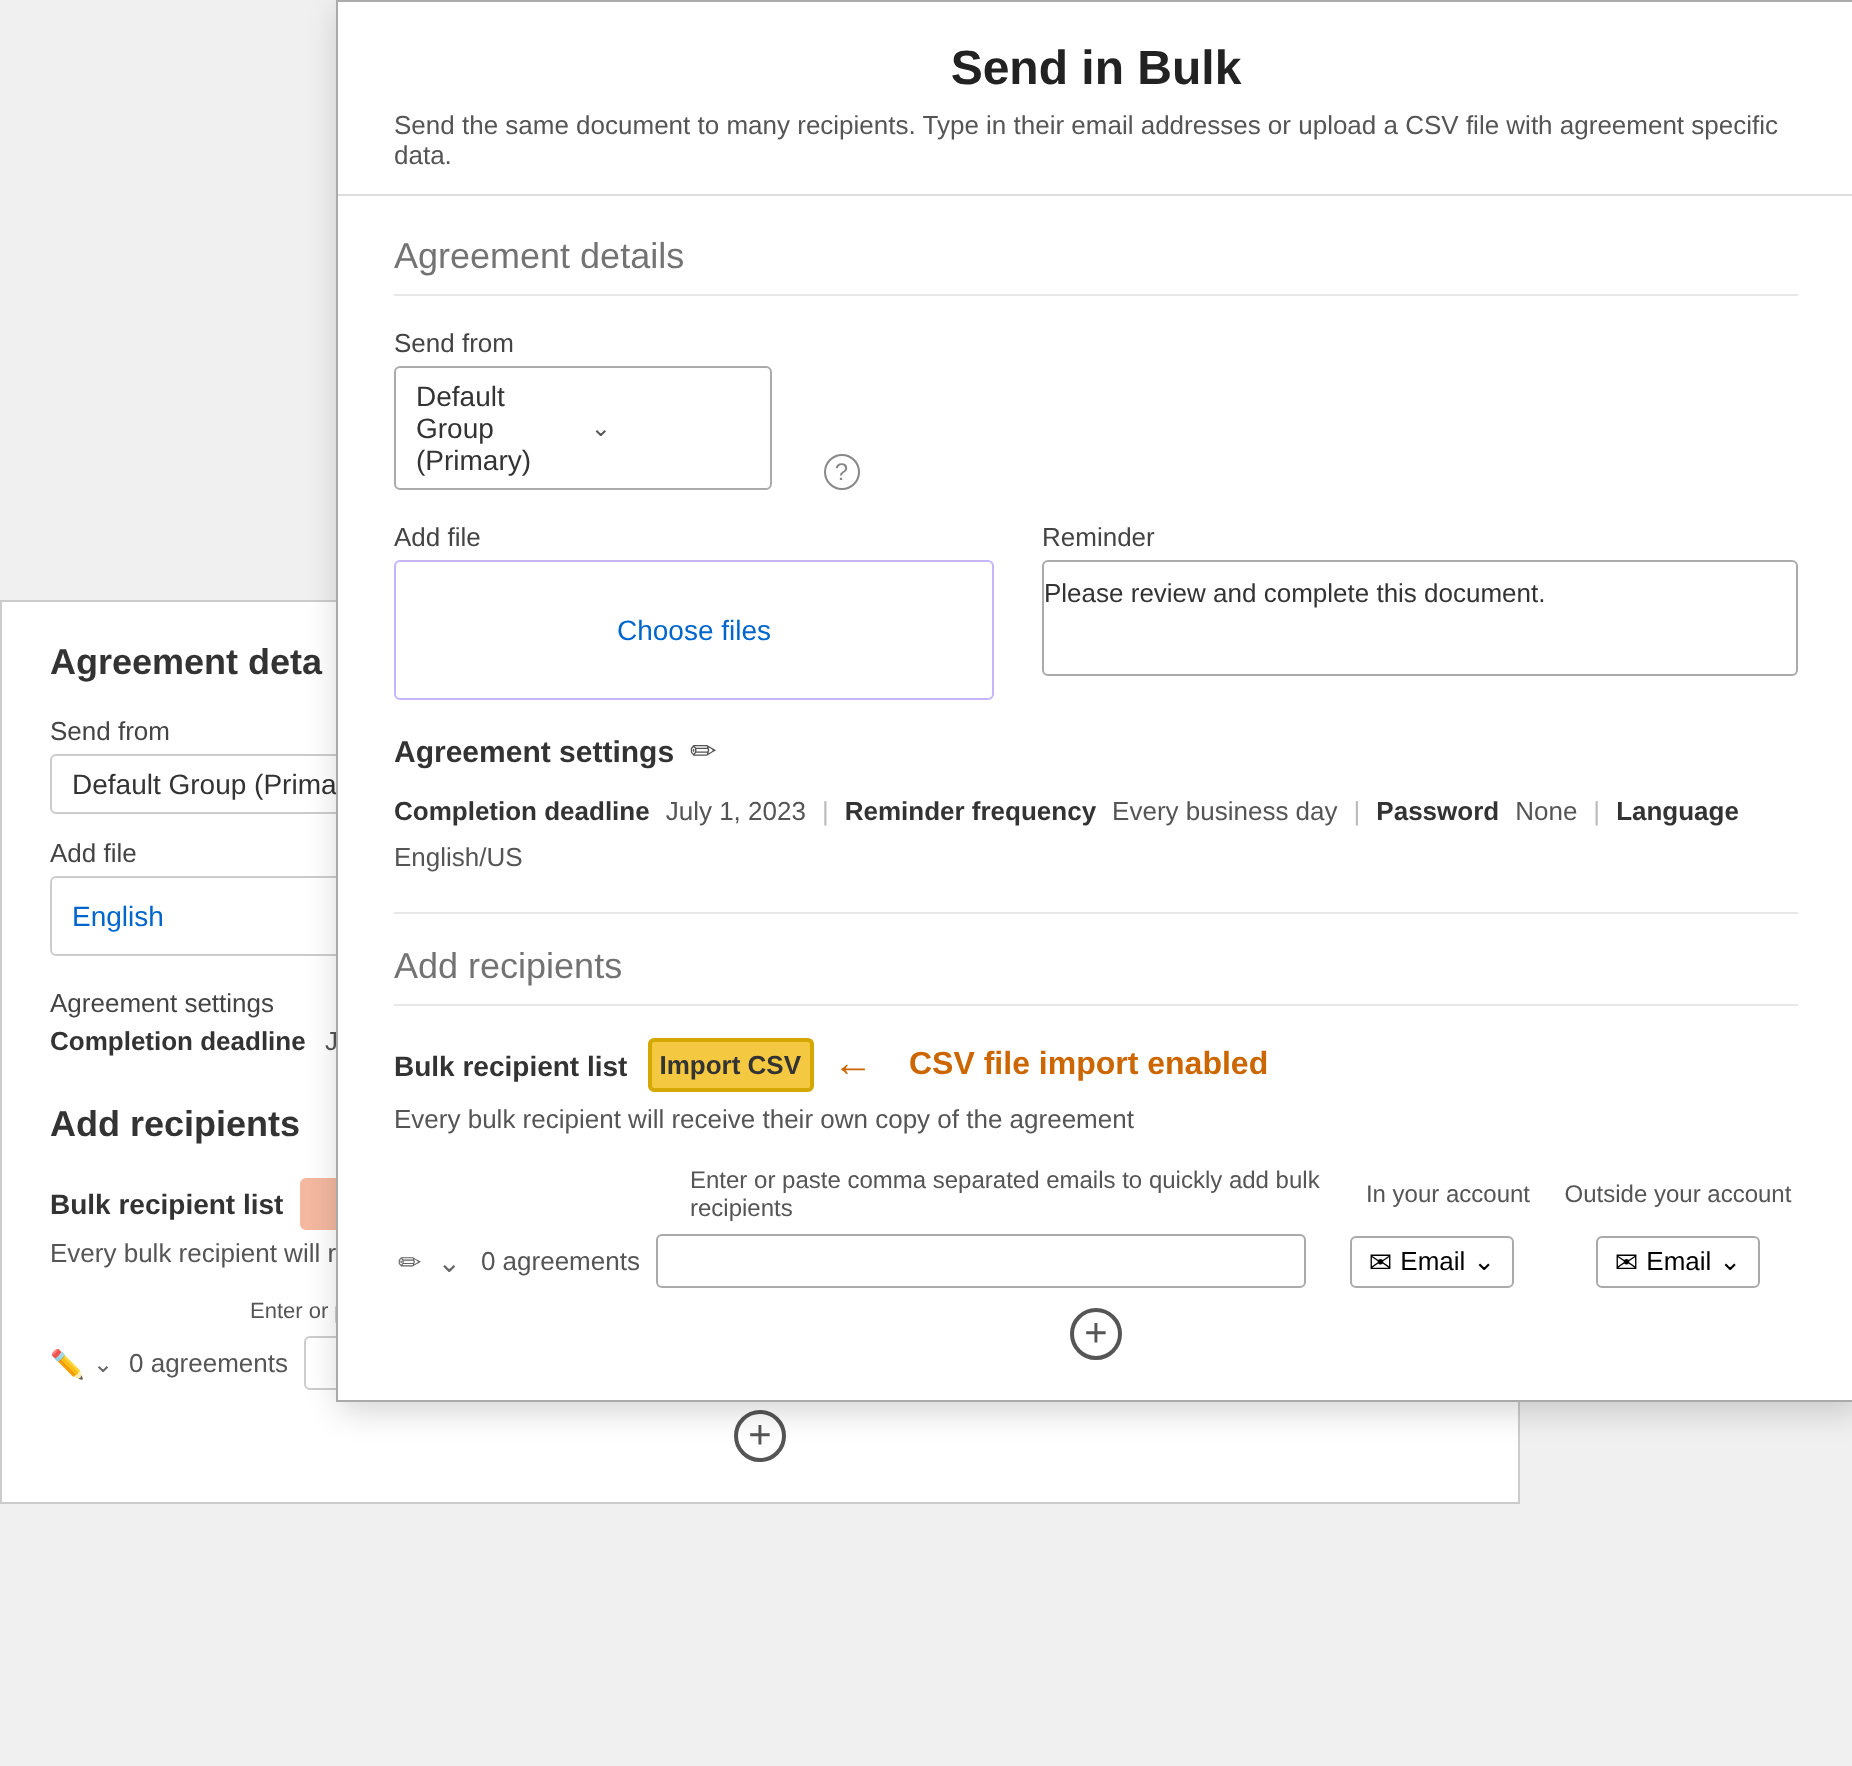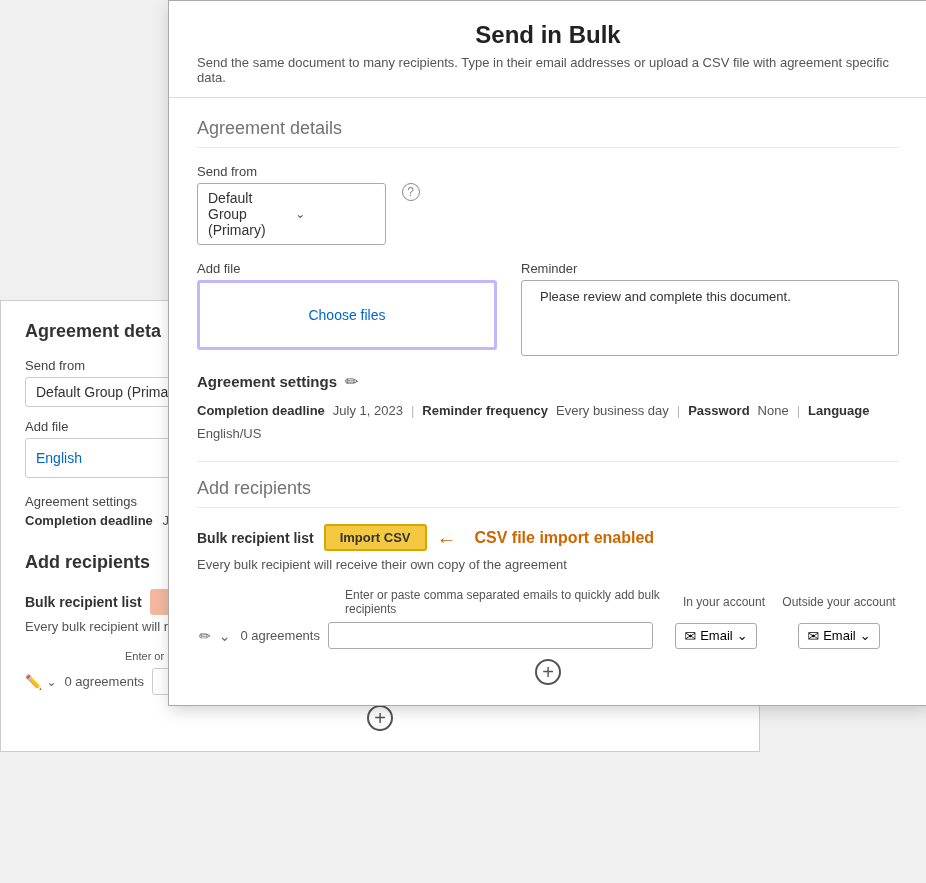--- a/index.html
+++ b/index.html
@@ -189,45 +189,45 @@
       border: 1px solid #aaa;
       border-radius: 3px;
       padding: 6px 10px;
       font-size: 14px;
       color: #333;
       outline: none;
       width: 100%;
     }
 
     .file-upload-area {
-      border: 3px solid #c4b5fd;
+      border: 1px solid #c4b5fd;
       border-radius: 3px;
       height: 70px;
       display: flex;
       align-items: center;
       justify-content: center;
       background: #fff;
       text-align: right;
     }
 
     .choose-files-link {
       color: #0066cc;
       font-size: 14px;
       cursor: pointer;
       text-decoration: none;
     }
 
     .message-textarea {
       border: 1px solid #aaa;
       border-radius: 3px;
-      padding: 8px 18px;
+      padding: 8px 0;
       font-size: 13px;
       color: #333;
       resize: none;
-      height: 76px;
+      height: 58px;
       width: 100%;
       font-family: inherit;
     }
 
     .agreement-settings-row {
       display: flex;
       align-items: center;
       gap: 8px;
       margin-bottom: 12px;
       margin-top: 8px;
@@ -273,21 +273,21 @@
       display: flex;
       align-items: center;
       gap: 10px;
       margin-bottom: 6px;
     }
 
     .import-csv-btn {
       background: #f5c842;
       border: 2px solid #d4a800;
       border-radius: 3px;
-      padding: 4px 14px;
+      padding: 4px 4px;
       font-size: 13px;
       font-weight: 600;
       color: #333;
       cursor: pointer;
     }
 
     .csv-enabled-label {
       color: #cc6600;
       font-size: 16px;
       font-weight: bold;
@@ -450,21 +450,21 @@
     <p>Send the same document to many recipients. Type in their email addresses or upload a CSV file with agreement specific data.</p>
   </div>
 
   <div class="modal-body">
 
     <div class="section-heading">Agreement details</div>
 
     <div class="form-row">
       <div class="form-group send-from">
         <label class="form-label">Send from</label>
-        <div style="display:flex; align-items:flex-start; gap:12px;">
+        <div style="display:flex; align-items:flex-end; gap:22px;">
           <div class="send-from-select">
             <span>Default Group (Primary)</span>
             <span class="chevron">⌄</span>
           </div>
           <span class="help-icon">?</span>
         </div>
       </div>
 
     </div>
 

